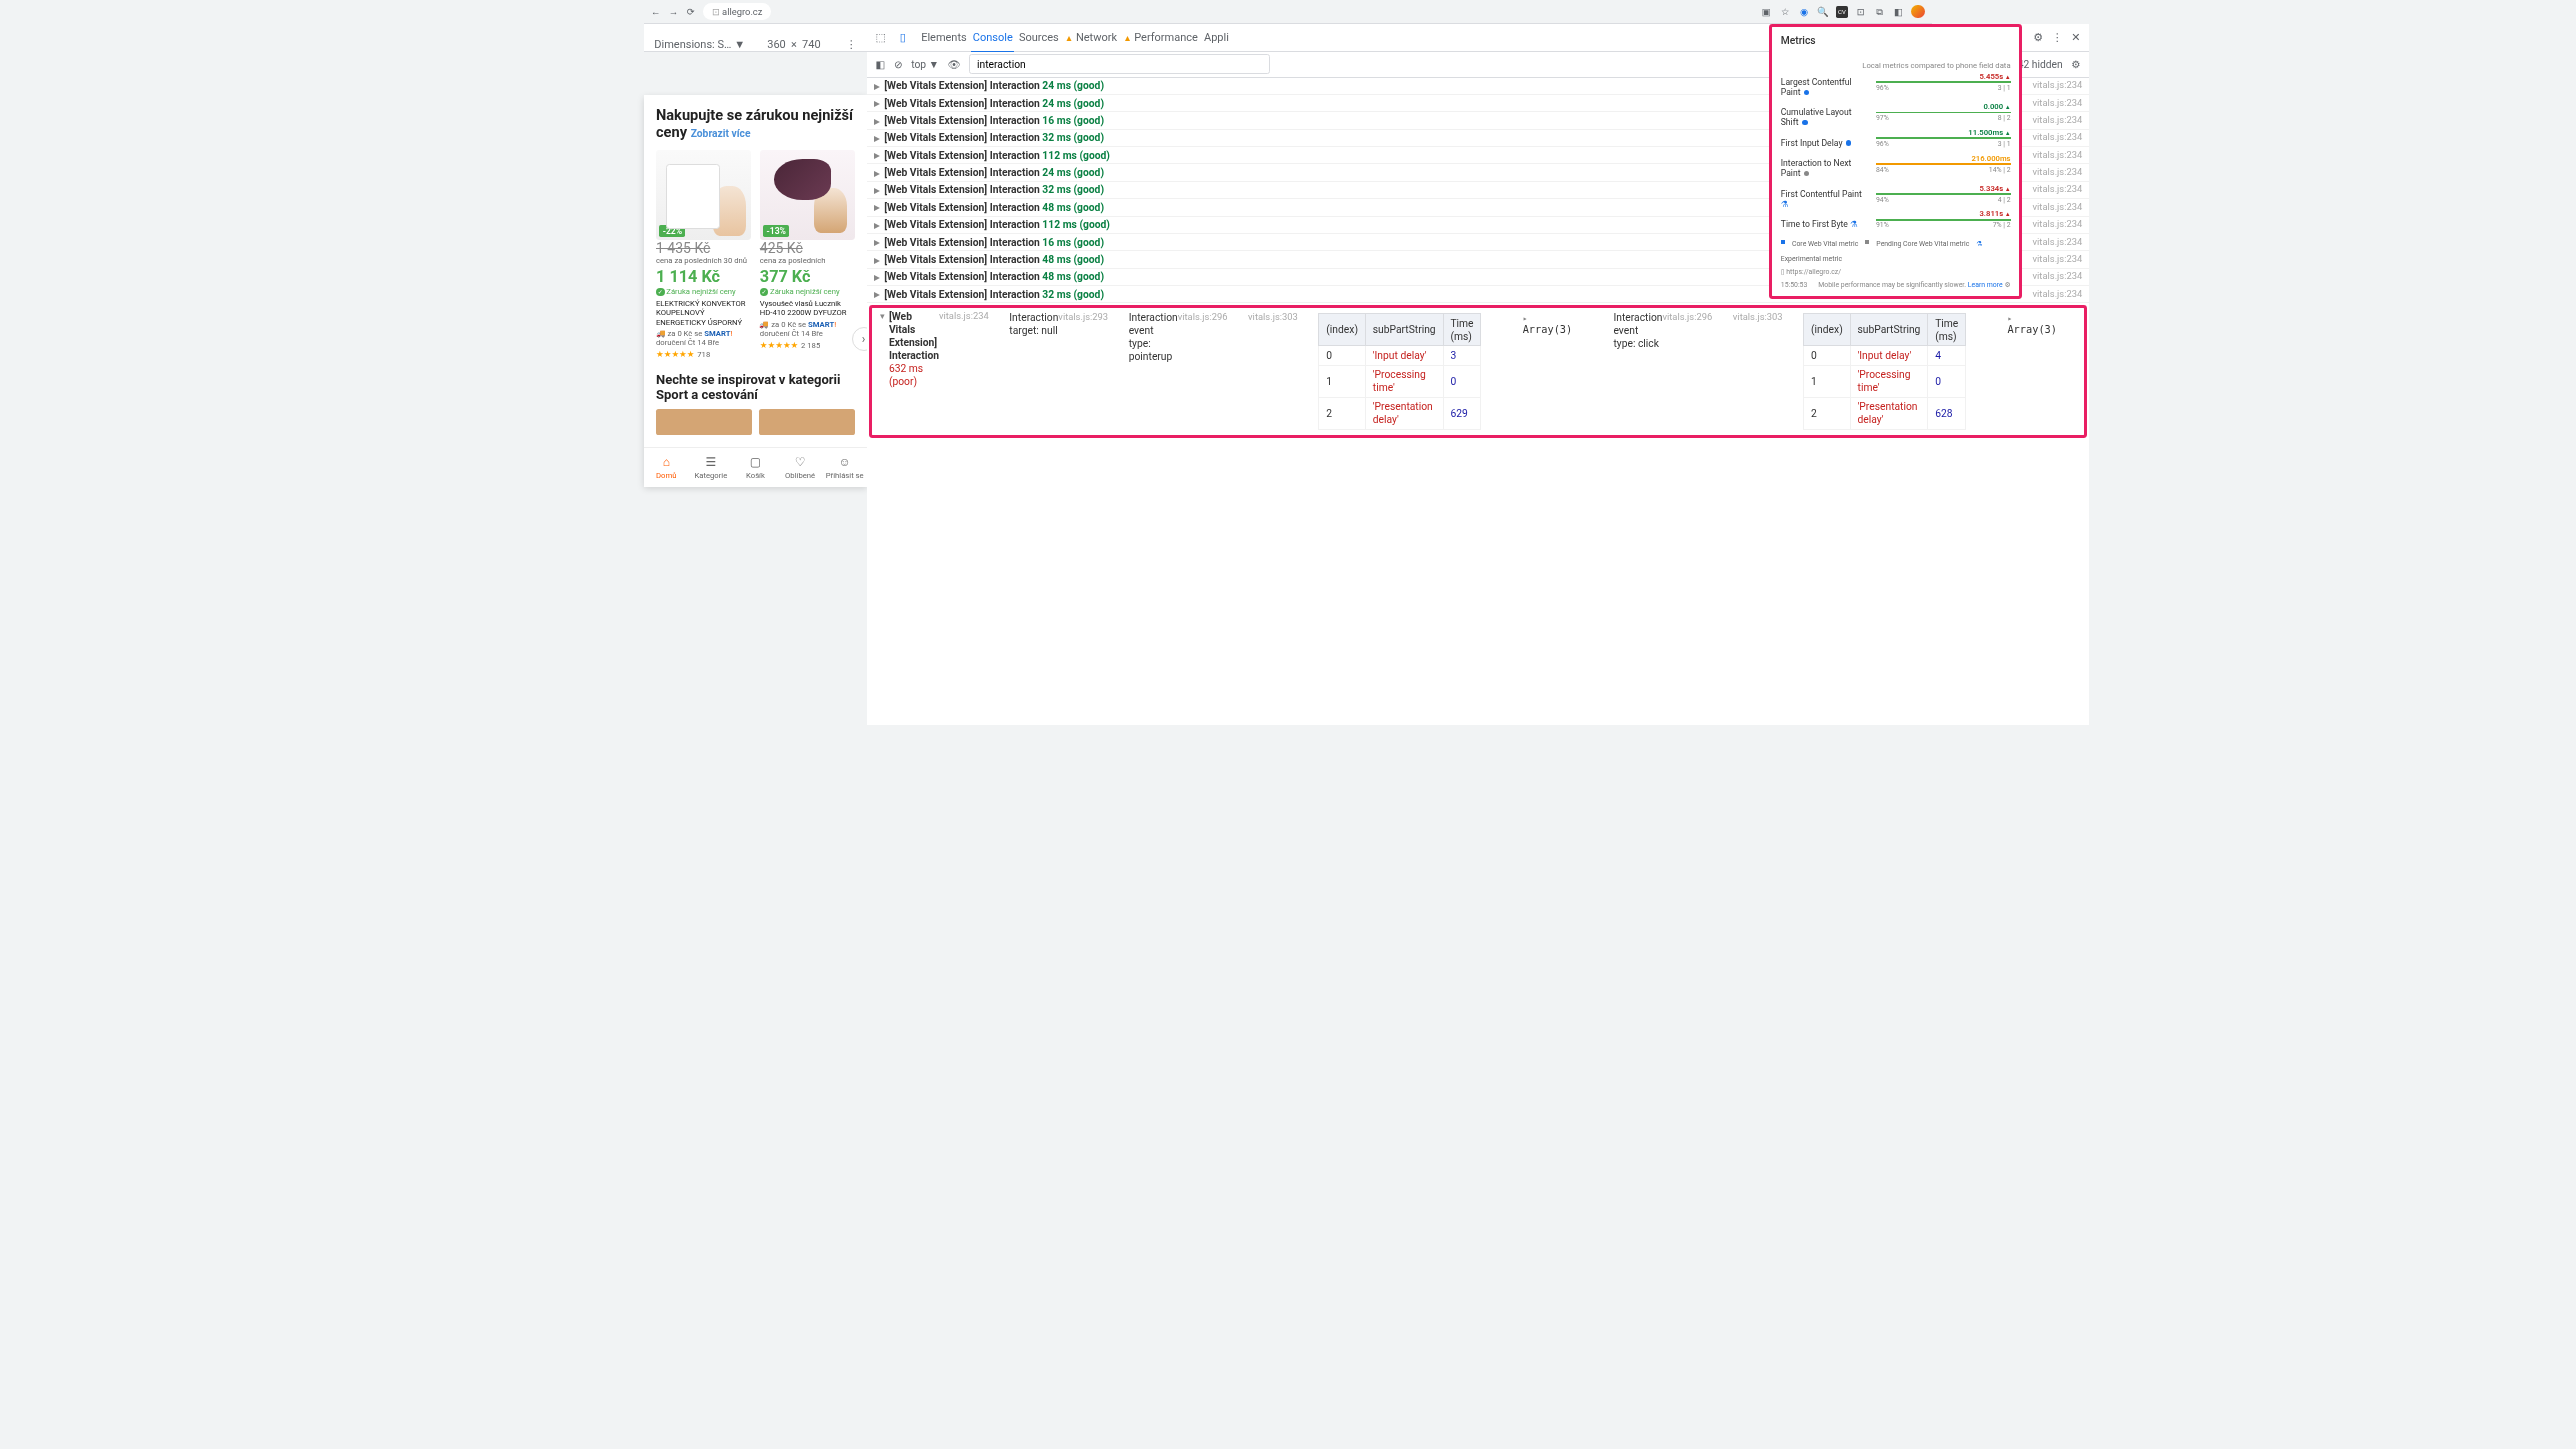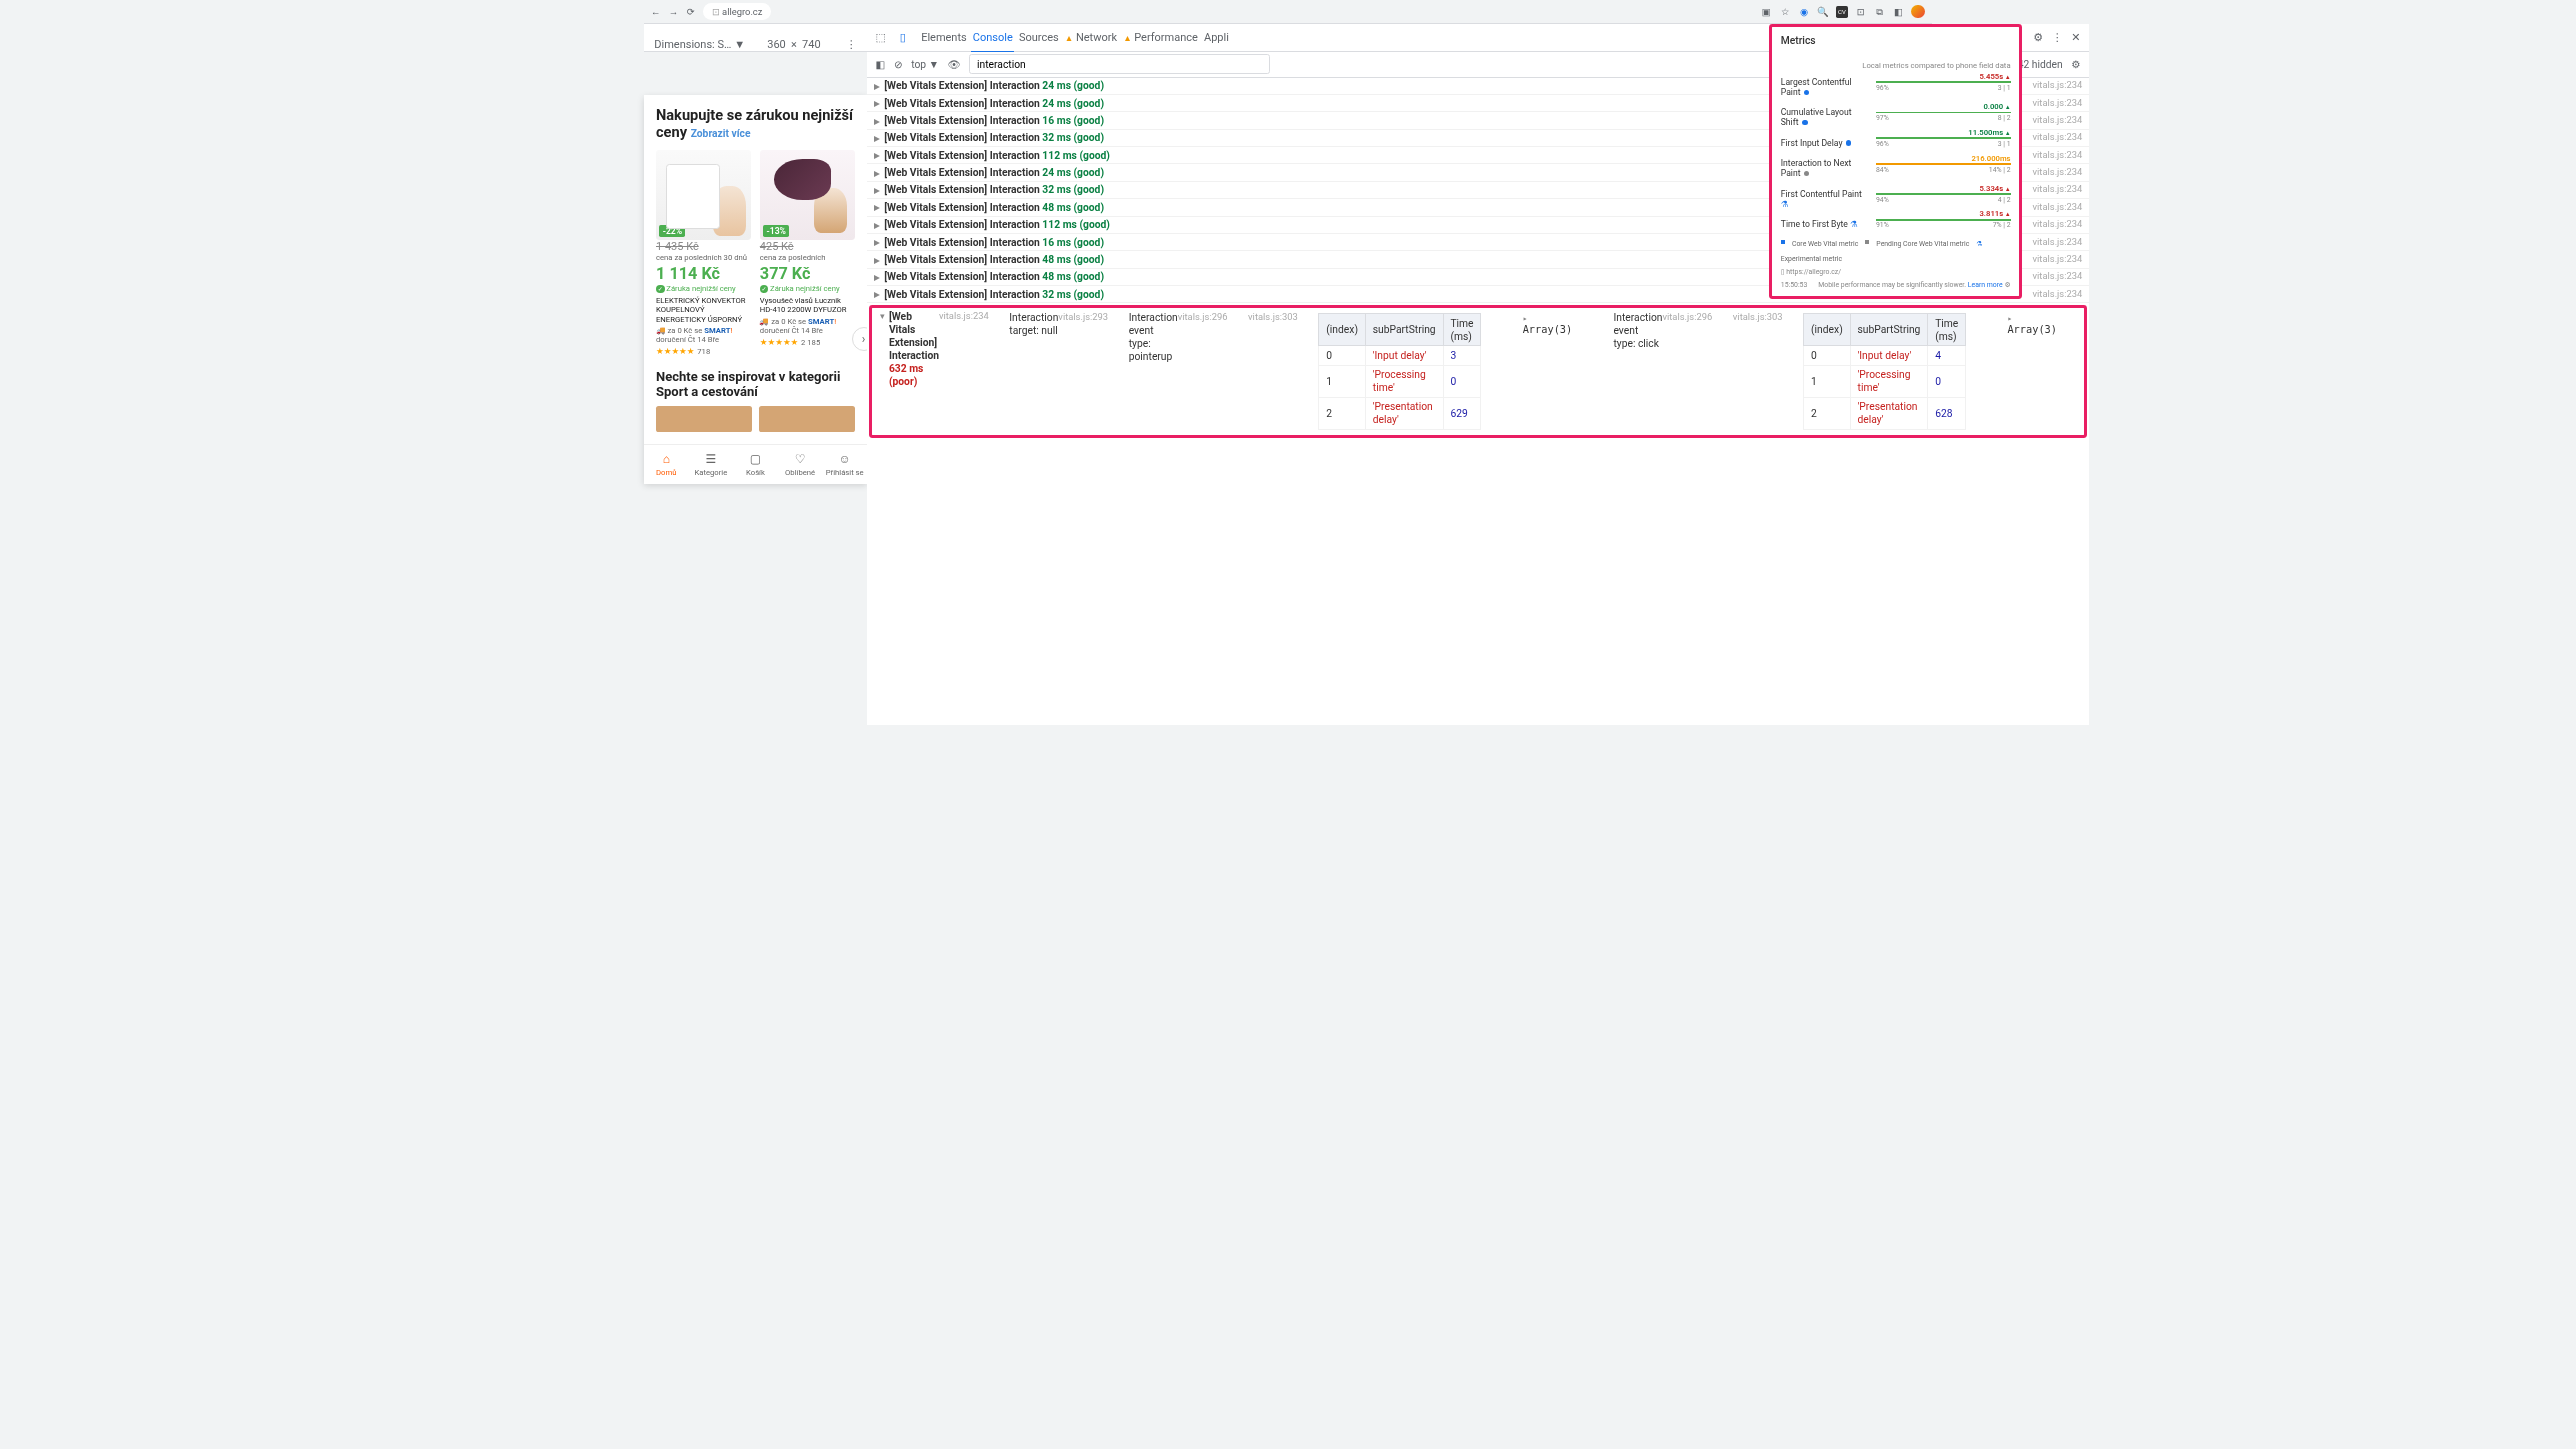--- a/index.html
+++ b/index.html
@@ -17,21 +17,21 @@
 .dims-bar{height:27.5px;background:#fff;border-bottom:0.9px solid #dadce0;display:flex;align-items:flex-end;padding:0 10.3px;gap:5.2px;font-size:11px;color:#5f6368}
 .dims-bar .more{margin-left:auto}
 .mobile{width:223px;margin:43px auto 0;background:#fff;box-shadow:0 1.7px 6.9px rgba(0,0,0,.15);position:relative}
 .mobile-content{padding:12px}
 .headline{font-size:14.6px;font-weight:700;color:#222;line-height:1.2}
 .link-more{color:#4a90d9;font-size:10.3px}
 .products{display:flex;gap:8.6px;margin-top:8.6px}
 .prod{flex:1}
 .prod-img{width:100%;height:90px;background:#eee;border-radius:3.4px;position:relative}
 .badge{position:absolute;bottom:3.4px;left:3.4px;background:#4caf50;color:#fff;font-size:8.6px;padding:0.9px 3.4px;border-radius:1.7px;font-weight:600}
-.old-price{text-decoration:line-through;color:#888;font-size:11px}
+.old-price{text-decoration:line-through;color:#888;font-size:14px}
 .sub{font-size:7.7px;color:#666}
 .price{font-size:16.3px;font-weight:700;color:#4caf50;margin:1.7px 0}
 .guarantee{font-size:7.7px;color:#4caf50;display:flex;align-items:center;gap:1.7px}
 .guarantee::before{content:"✓";background:#4caf50;color:#fff;border-radius:50%;width:8.6px;height:8.6px;display:inline-flex;align-items:center;justify-content:center;font-size:6px}
 .title{font-size:7.7px;color:#222;line-height:1.2;margin:2.6px 0;text-transform:uppercase}
 .smart{font-size:7.7px;color:#666}
 .smart b{color:#1a5fb4}
 .delivery{font-size:7.7px;color:#666}
 .stars{color:#ffa500;font-size:8.6px}
 .section2{font-size:13px;font-weight:700;margin-top:12px;color:#222}
@@ -52,21 +52,21 @@
 .console-bar{height:26px;border-bottom:0.9px solid #dadce0;display:flex;align-items:center;padding:0 8.6px;gap:8.6px;font-size:10.3px;color:#5f6368}
 .console-bar input{border:0.9px solid #dadce0;border-radius:2.6px;padding:2.6px 6.9px;font-size:10.3px;width:301px}
 .console-bar .hidden-count{margin-left:auto;color:#5f6368}
 .log-list{flex:1;overflow:hidden;font-family:Menlo,Consolas,monospace;font-size:10.3px}
 .log{display:flex;align-items:flex-start;padding:1.7px 6.9px;border-bottom:0.9px solid #f1f1f1}
 .log .arrow{width:10.3px;color:#888;font-size:7.7px;padding-top:2.6px}
 .log .msg{flex:1}
 .log .src{color:#aaa;font-size:9.4px}
 .prefix{font-weight:700}
 .good{color:#0a8043;font-weight:700}
-.poor{color:#c5221f;font-weight:700}
+.poor{color:#c5221f;font-weight:400}
 .log.expanded{border:3.4px solid #e91e63;border-radius:3.4px;margin:1.7px}
 .detail{padding:1.7px 0 1.7px 20.6px;font-family:Menlo,Consolas,monospace;font-size:10.3px}
 .tbl{margin:3.4px 20.6px;border:0.9px solid #dadce0;width:calc(100% - 41px);border-collapse:collapse;font-size:10.3px}
 .tbl th{background:#eef1f6;text-align:left;padding:2.6px 6.9px;font-weight:400;border:0.9px solid #dadce0}
 .tbl td{padding:2.6px 6.9px;border:0.9px solid #f1f1f1}
 .tbl .str{color:#c5221f}
 .tbl .num{color:#1a1aa6}
 .array{padding:1.7px 20.6px;font-family:monospace;font-size:10.3px}
 .array::before{content:"▸ ";color:#888;font-size:7.7px}
 

